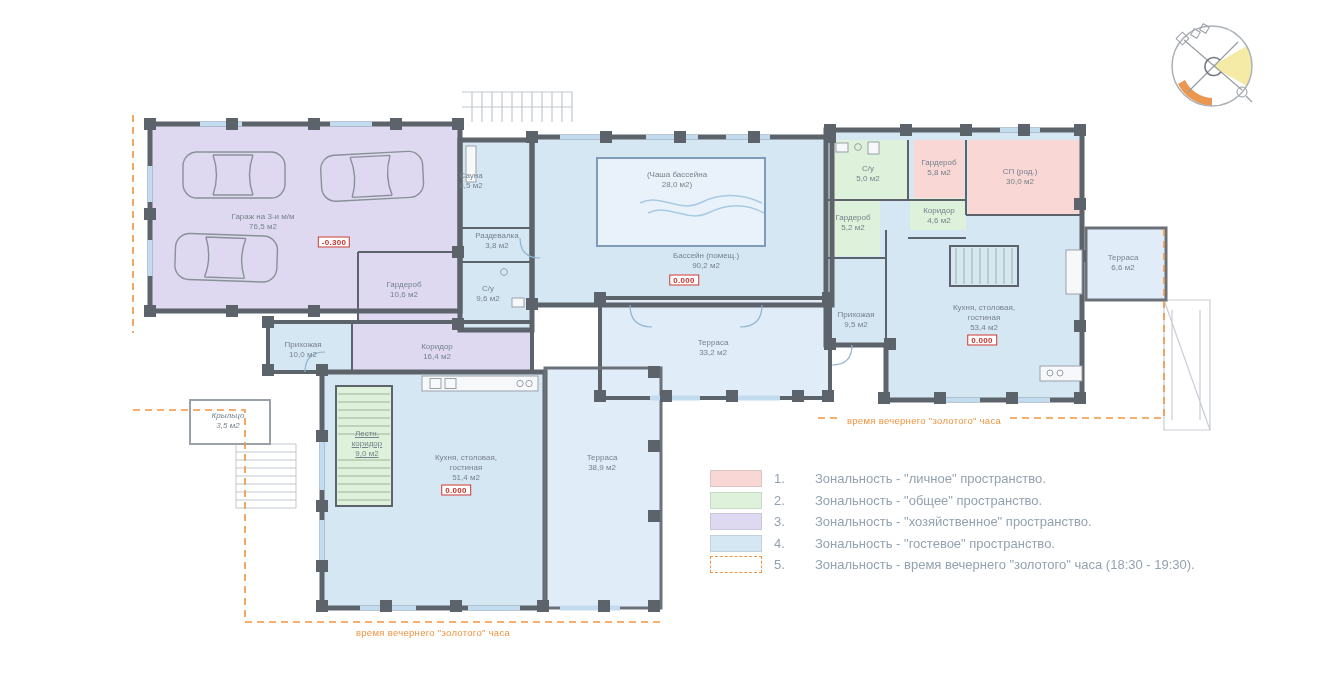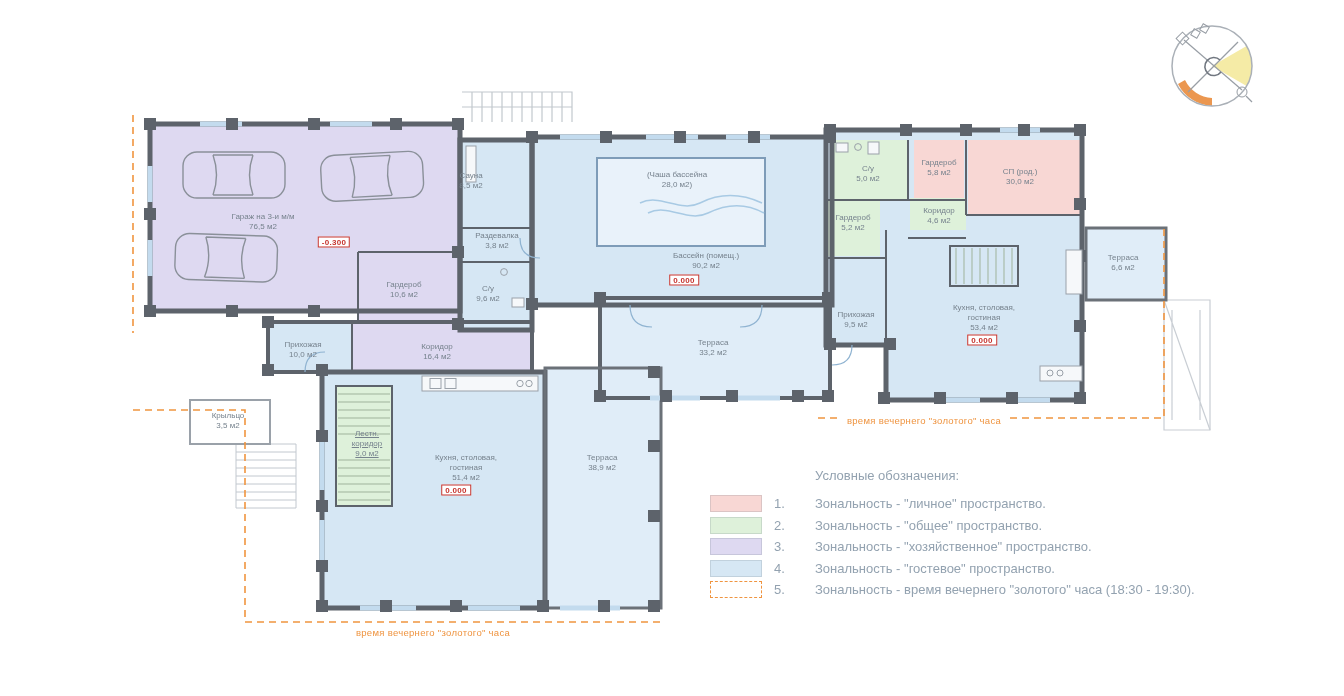--- a/index.html
+++ b/index.html
@@ -248,21 +248,21 @@
     <span class="ar">10,6 м2</span>
   </div>
   <div class="lbl" style="left:303px;top:350px;">
     <span class="nm">Прихожая</span>
     <span class="ar">10,0 м2</span>
   </div>
   <div class="lbl" style="left:437px;top:352px;">
     <span class="nm">Коридор</span>
     <span class="ar">16,4 м2</span>
   </div>
-  <div class="lbl" style="left:228px;top:421px;">
+  <div class="lbl" style="left:228px;top:421px;font-style:italic;">
     <span class="nm">Крыльцо</span>
     <span class="ar">3,5 м2</span>
   </div>
   <div class="lbl w46" style="left:367px;top:444px;text-decoration:underline;">
     <span class="nm">Лестн. коридор</span>
     <span class="ar">9,0 м2</span>
   </div>
   <div class="lbl w70" style="left:466px;top:468px;">
     <span class="nm">Кухня, столовая, гостиная</span>
     <span class="ar">51,4 м2</span>
@@ -319,21 +319,20 @@
 
   <div class="lbl" style="left:1123px;top:263px;">
     <span class="nm">Терраса</span>
     <span class="ar">6,6 м2</span>
   </div>
 
   <div class="gh-label" style="left:433px;top:632px;">время вечернего "золотого" часа</div>
   <div class="gh-label boxed" style="left:924px;top:420px;">время вечернего "золотого" часа</div>
 
   <div class="legend">
-    <div class="legend-title">Условные обозначения:</div>
     <div class="legend-row">
       <span class="swatch sw-pink"></span>
       <span class="num">1.</span>
       <span class="ltext">Зональность - "личное" пространство.</span>
     </div>
     <div class="legend-row">
       <span class="swatch sw-green"></span>
       <span class="num">2.</span>
       <span class="ltext">Зональность - "общее" пространство.</span>
     </div>

